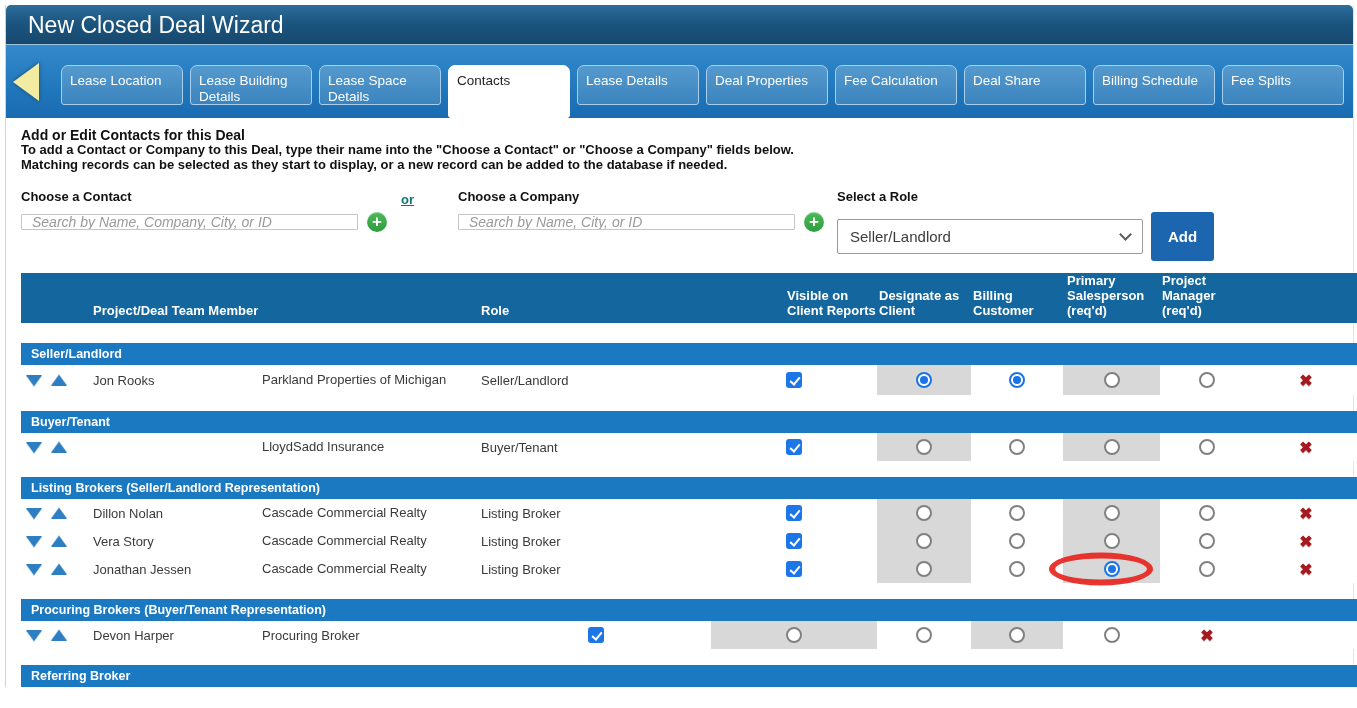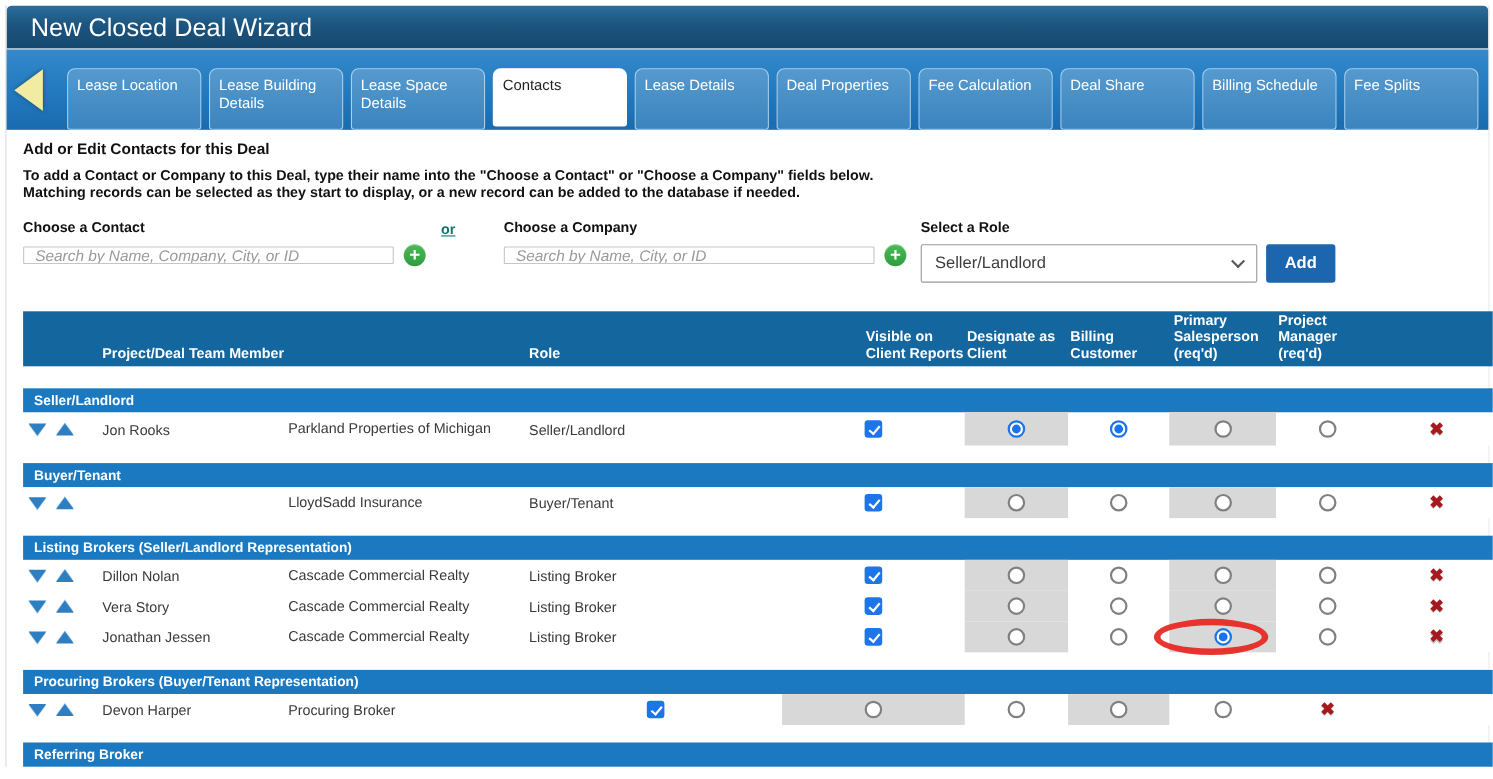--- a/index.html
+++ b/index.html
@@ -12,29 +12,29 @@
   .titlebar { height:40px; background:linear-gradient(180deg,#2d6d9d 0%,#1c557f 45%,#16486e 100%);
               border-radius:5px 5px 0 0; border-bottom:1px solid #9fc3da;
               color:#fff; font-size:23px; line-height:40px; padding-left:22px; }
 
   
   .tabstrip { position:relative; height:73px; background:linear-gradient(180deg,#3389cb 0%,#2279be 55%,#1a6bb0 100%); }
   .back-arrow { position:absolute; left:7px; top:18px; width:0; height:0; cursor:pointer;
                 border-top:19px solid transparent; border-bottom:19px solid transparent;
                 border-right:26px solid #f1eca1; filter:drop-shadow(0 0 2px #1d4a6b); }
   .tabs { position:absolute; left:55px; bottom:0; display:flex; }
-  .tab { width:122px; height:56px; margin-right:7px; padding:7px 8px;
+  .tab { width:122px; height:40px; margin-right:7px; padding:7px 8px;
          background:linear-gradient(180deg,#559ace 0%,#3b84bf 100%);
          border:1px solid #a9cfec; border-radius:7px 7px 3px 3px;
          color:#fff; font-size:13.5px; line-height:16px; cursor:pointer; }
   .tab.active { background:#fff; border-color:#fff; color:#1f1f1f; height:53px; }
 
   
   .content { padding:9px 0 0 15px; background:#fff; }
-  .intro-heading { font-size:14px; font-weight:bold; color:#111; margin-bottom:10px; }
+  .intro-heading { font-size:14px; font-weight:bold; color:#111; }
   .intro-text { font-size:13px; font-weight:bold; color:#111; line-height:14.5px; margin-bottom:17px; }
 
   
   .form-row { position:relative; height:60px; margin-bottom:24px; }
   .fld-label { font-size:13px; font-weight:bold; color:#111; display:block; margin-bottom:8px; }
   .grp { position:absolute; top:0; }
   .grp-contact { left:0; }  .grp-or { left:380px; top:1px; }
   .grp-company { left:437px; } .grp-role { left:816px; }
   .inline { display:flex; align-items:center; }
   input.search { width:337px; height:16px; border:1px solid #c6c6c6; border-radius:1px;
@@ -43,21 +43,21 @@
   .plus-btn { width:20px; height:20px; margin-left:9px; border-radius:50%;
               background:linear-gradient(180deg,#4cba57 0%,#2f9c40 100%);
               color:#fff; font-size:17px; font-weight:bold; line-height:19px; text-align:center;
               cursor:pointer; box-shadow:inset 0 1px 0 rgba(255,255,255,.4); }
   .or-label { font-size:13px; font-weight:bold; text-decoration:underline; color:#0f766e; }
   .role-select { width:306px; height:35px; border:1px solid #999; border-radius:2px; background:#fff;
                  display:flex; align-items:center; justify-content:space-between;
                  padding:0 12px; font-size:15px; color:#3c3c3c; cursor:pointer; }
   .chev { width:9px; height:9px; border-right:2px solid #5a5a5a; border-bottom:2px solid #5a5a5a;
           transform:rotate(45deg); margin-top:-5px; }
-  .add-btn { width:63px; height:35px; margin-left:8px; background:#1b66ae; border:none; border-radius:3px;
+  .add-btn { width:63px; height:49px; margin-left:8px; background:#1b66ae; border:none; border-radius:3px;
              color:#fff; font-size:15px; font-weight:bold; cursor:pointer; font-family:"Liberation Sans",sans-serif; }
 
   
   .team-table { width:1337px; }
   .tgrid { display:grid; grid-template-columns:72px 169px 219px 230px 166px 94px 92px 97px 94px 1fr; }
   .thead { background:#14669f; height:50px; color:#fff; font-size:13px; font-weight:bold; line-height:15px; }
   .thead > div { display:flex; align-items:flex-end; padding-bottom:6px; }
   .h-member { padding-left:0; } .h-visible { padding-left:76px; }
   .h-pad2 { padding-left:2px; } .h-pad4 { padding-left:4px; }
 

